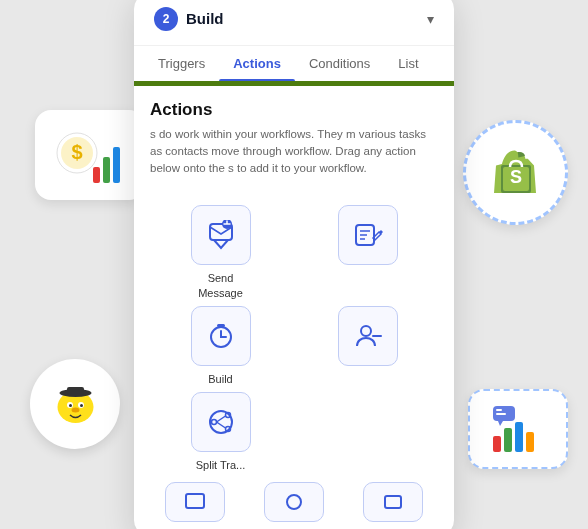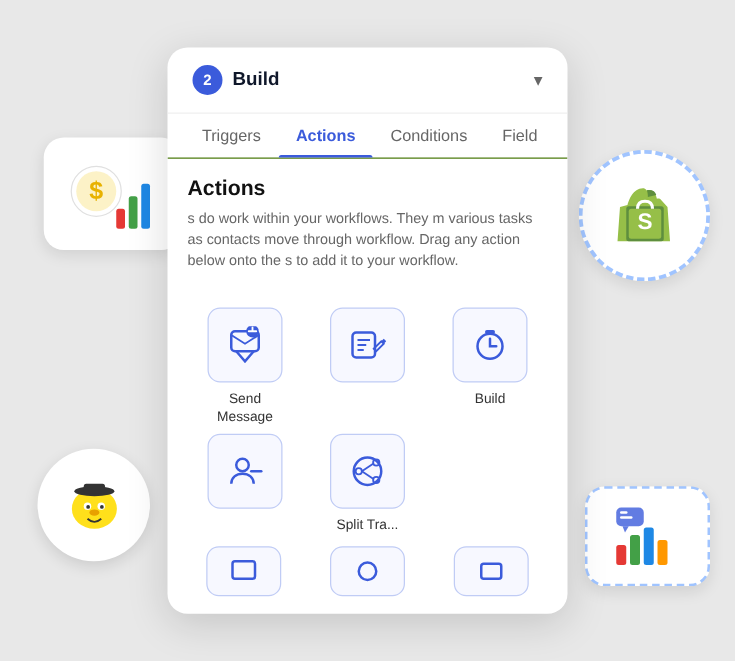--- a/index.html
+++ b/index.html
@@ -134,23 +134,22 @@
     }
 
     .chevron-down {
       color: #666;
       font-size: 14px;
     }
 
     
     .tabs {
       display: flex;
-      border-bottom: 1px solid #4d7c0f;
+      border-bottom: 5px solid #4d7c0f;
       padding: 0 10px;
-      justify-content: flex-end;
     }
 
     .tab {
       padding: 10px 14px;
       font-size: 13px;
       color: #666;
       cursor: pointer;
       position: relative;
       font-weight: 500;
     }
@@ -186,21 +185,21 @@
     .section-desc {
       font-size: 11.5px;
       color: #666;
       line-height: 1.5;
       margin-bottom: 28px;
     }
 
     
     .action-grid {
       display: grid;
-      grid-template-columns: repeat(3, 1fr);
+      grid-template-columns: repeat(2, 1fr);
       gap: 6px;
     }
 
     .action-item {
       display: flex;
       flex-direction: column;
       align-items: center;
       gap: 6px;
     }
 
@@ -320,21 +319,21 @@
     <div class="card-header">
       <div class="step-badge">2</div>
       <span class="header-title">Build</span>
       <span class="chevron-down">▾</span>
     </div>
 
     <div class="tabs">
       <div class="tab">Triggers</div>
       <div class="tab active">Actions</div>
       <div class="tab">Conditions</div>
-      <div class="tab">Field</div>
+      <div class="tab">List</div>
     </div>
 
     <div class="card-content">
       <div class="section-title">Actions</div>
       <div class="section-desc">s do work within your workflows. They m various tasks as contacts move through workflow. Drag any action below onto the s to add it to your workflow.</div>
 
       <div class="action-grid">
 
         <div class="action-item">
           <div class="action-icon-box">

